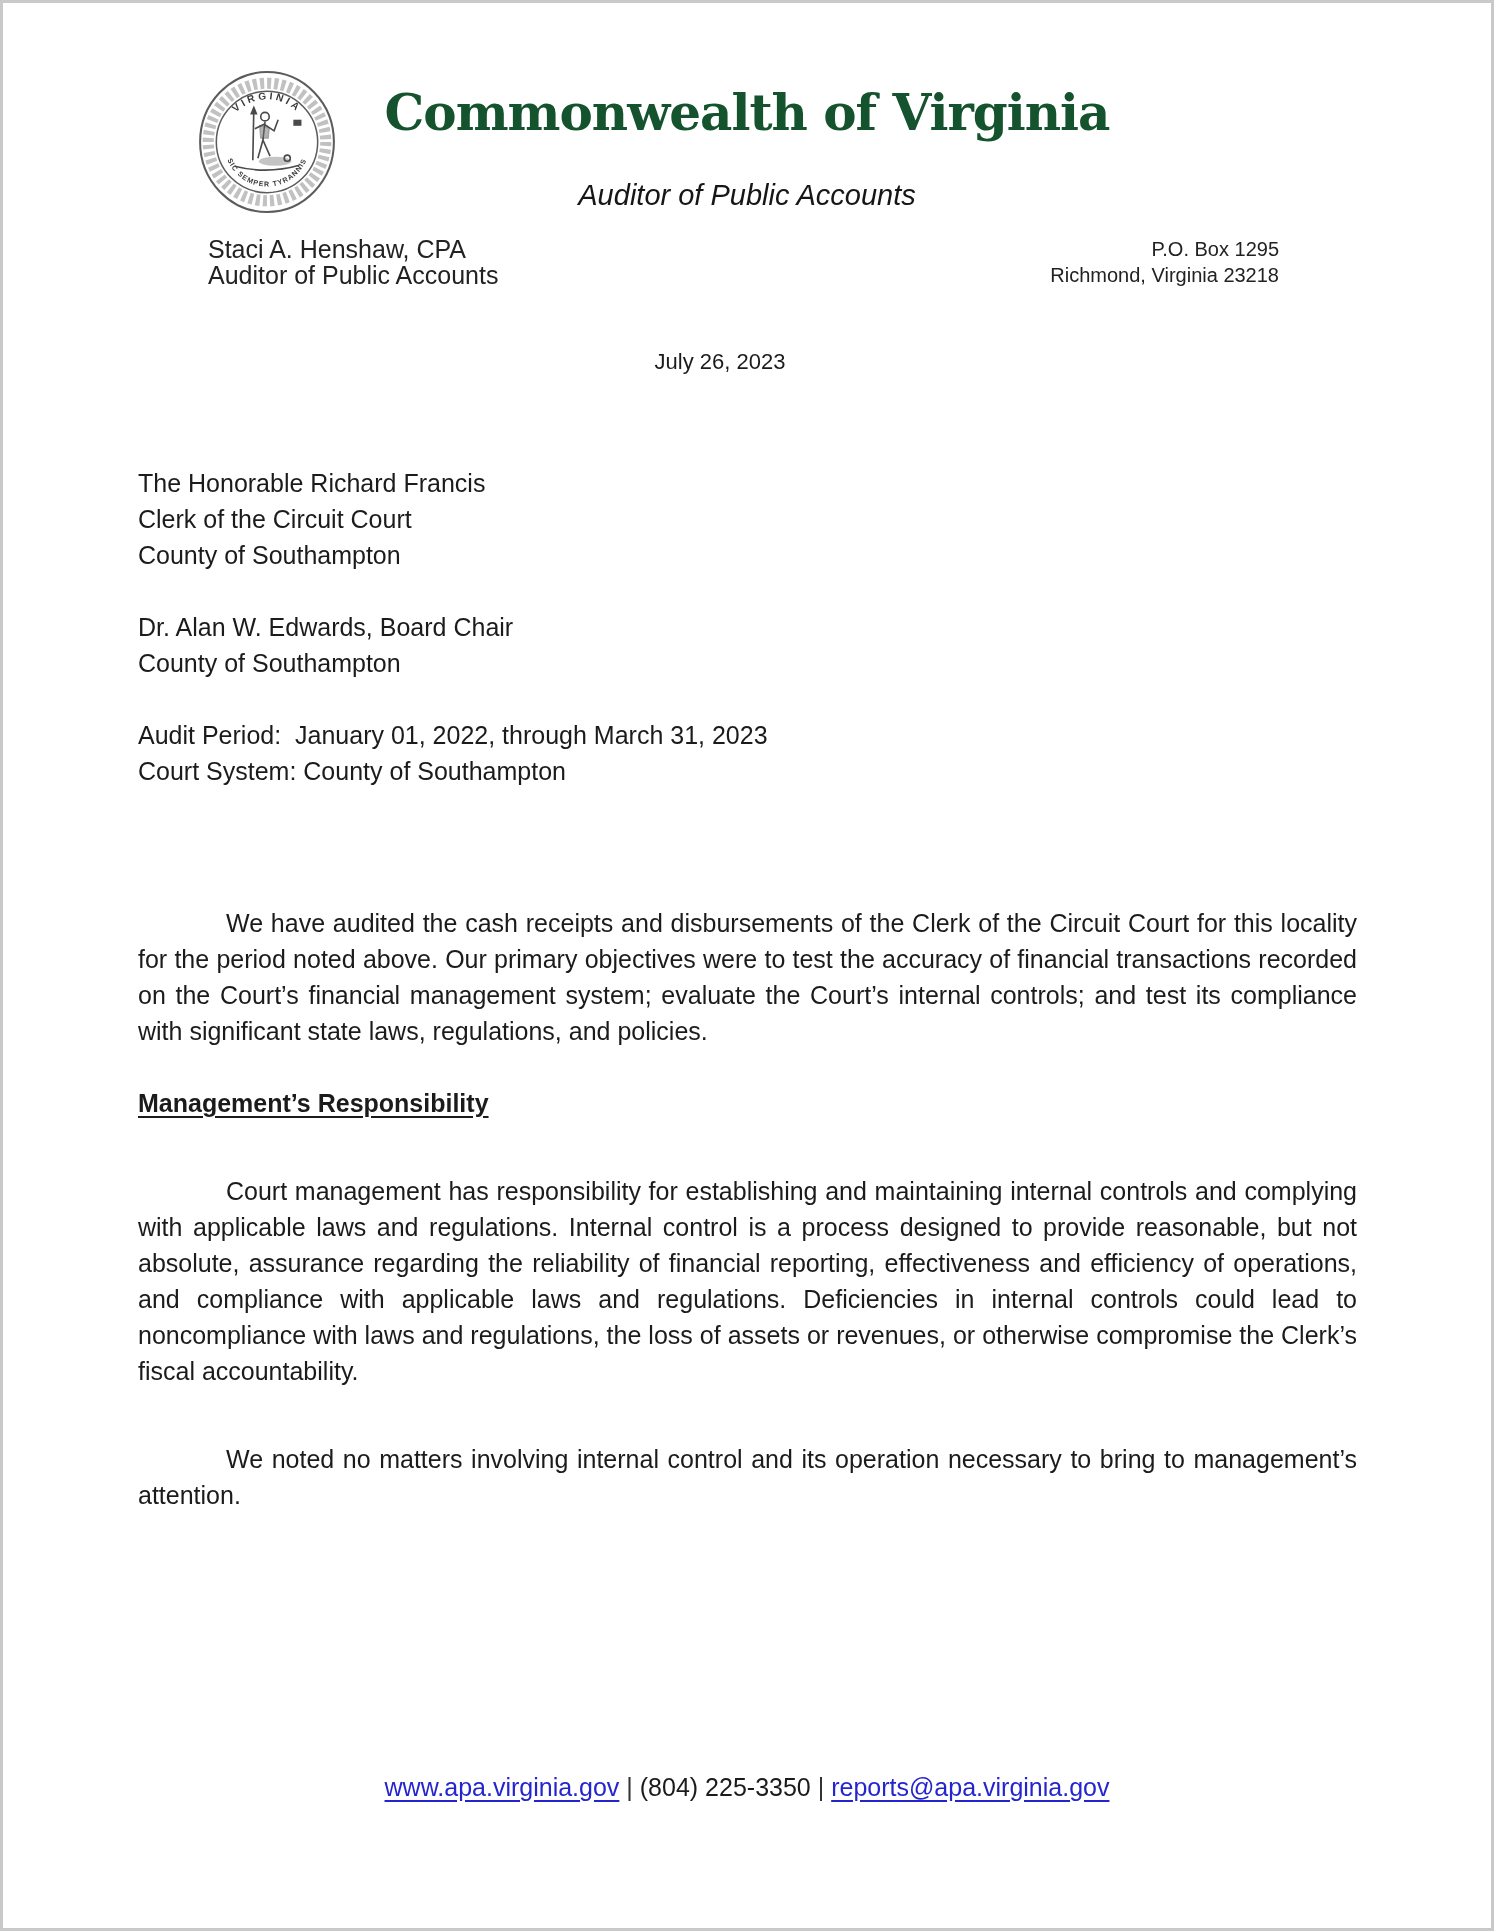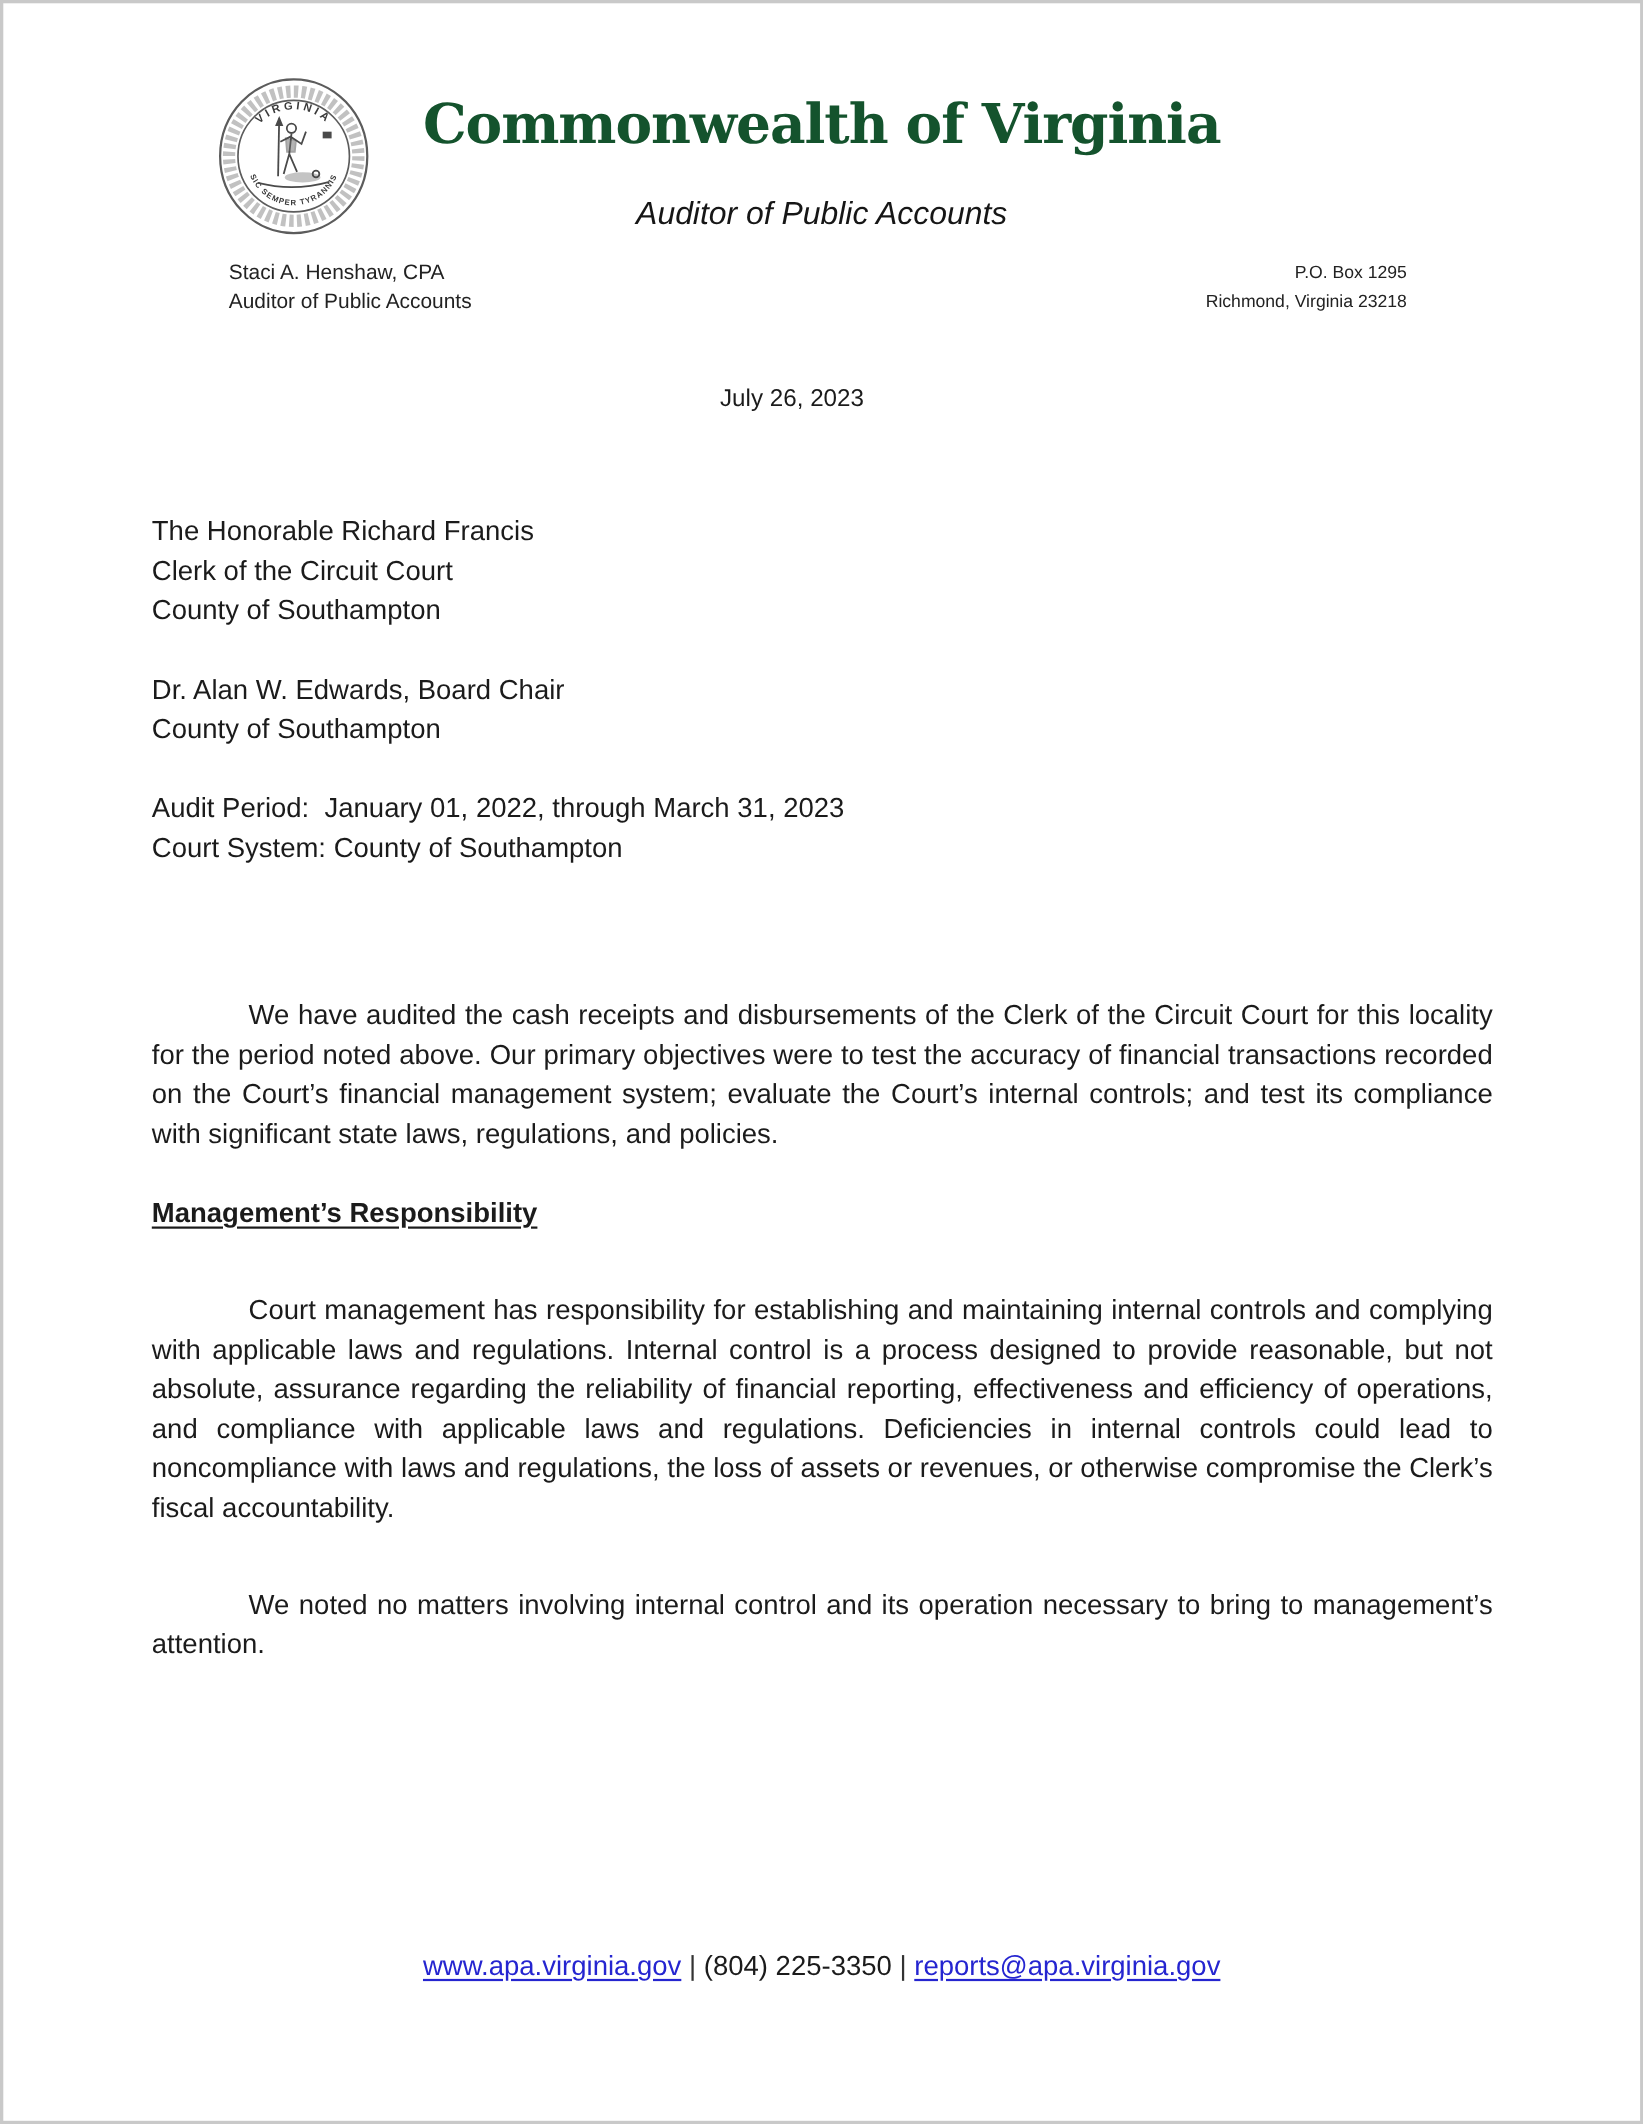--- a/index.html
+++ b/index.html
@@ -41,30 +41,30 @@
     width: 100%;
     text-align: center;
     font-style: italic;
     font-size: 29px;
     color: #161616;
   }
   .lh-official {
     position: absolute;
     left: 205px;
     top: 233px;
-    font-size: 19px;
+    font-size: 25px;
     line-height: 26px;
     color: #222;
   }
   .lh-address {
     position: absolute;
     right: 212px;
     top: 233px;
     text-align: right;
-    font-size: 16px;
+    font-size: 20px;
     line-height: 26px;
     color: #222;
   }
   
   .date-line {
     position: absolute;
     top: 346px;
     left: 0;
     width: 1434px;
     text-align: center;

